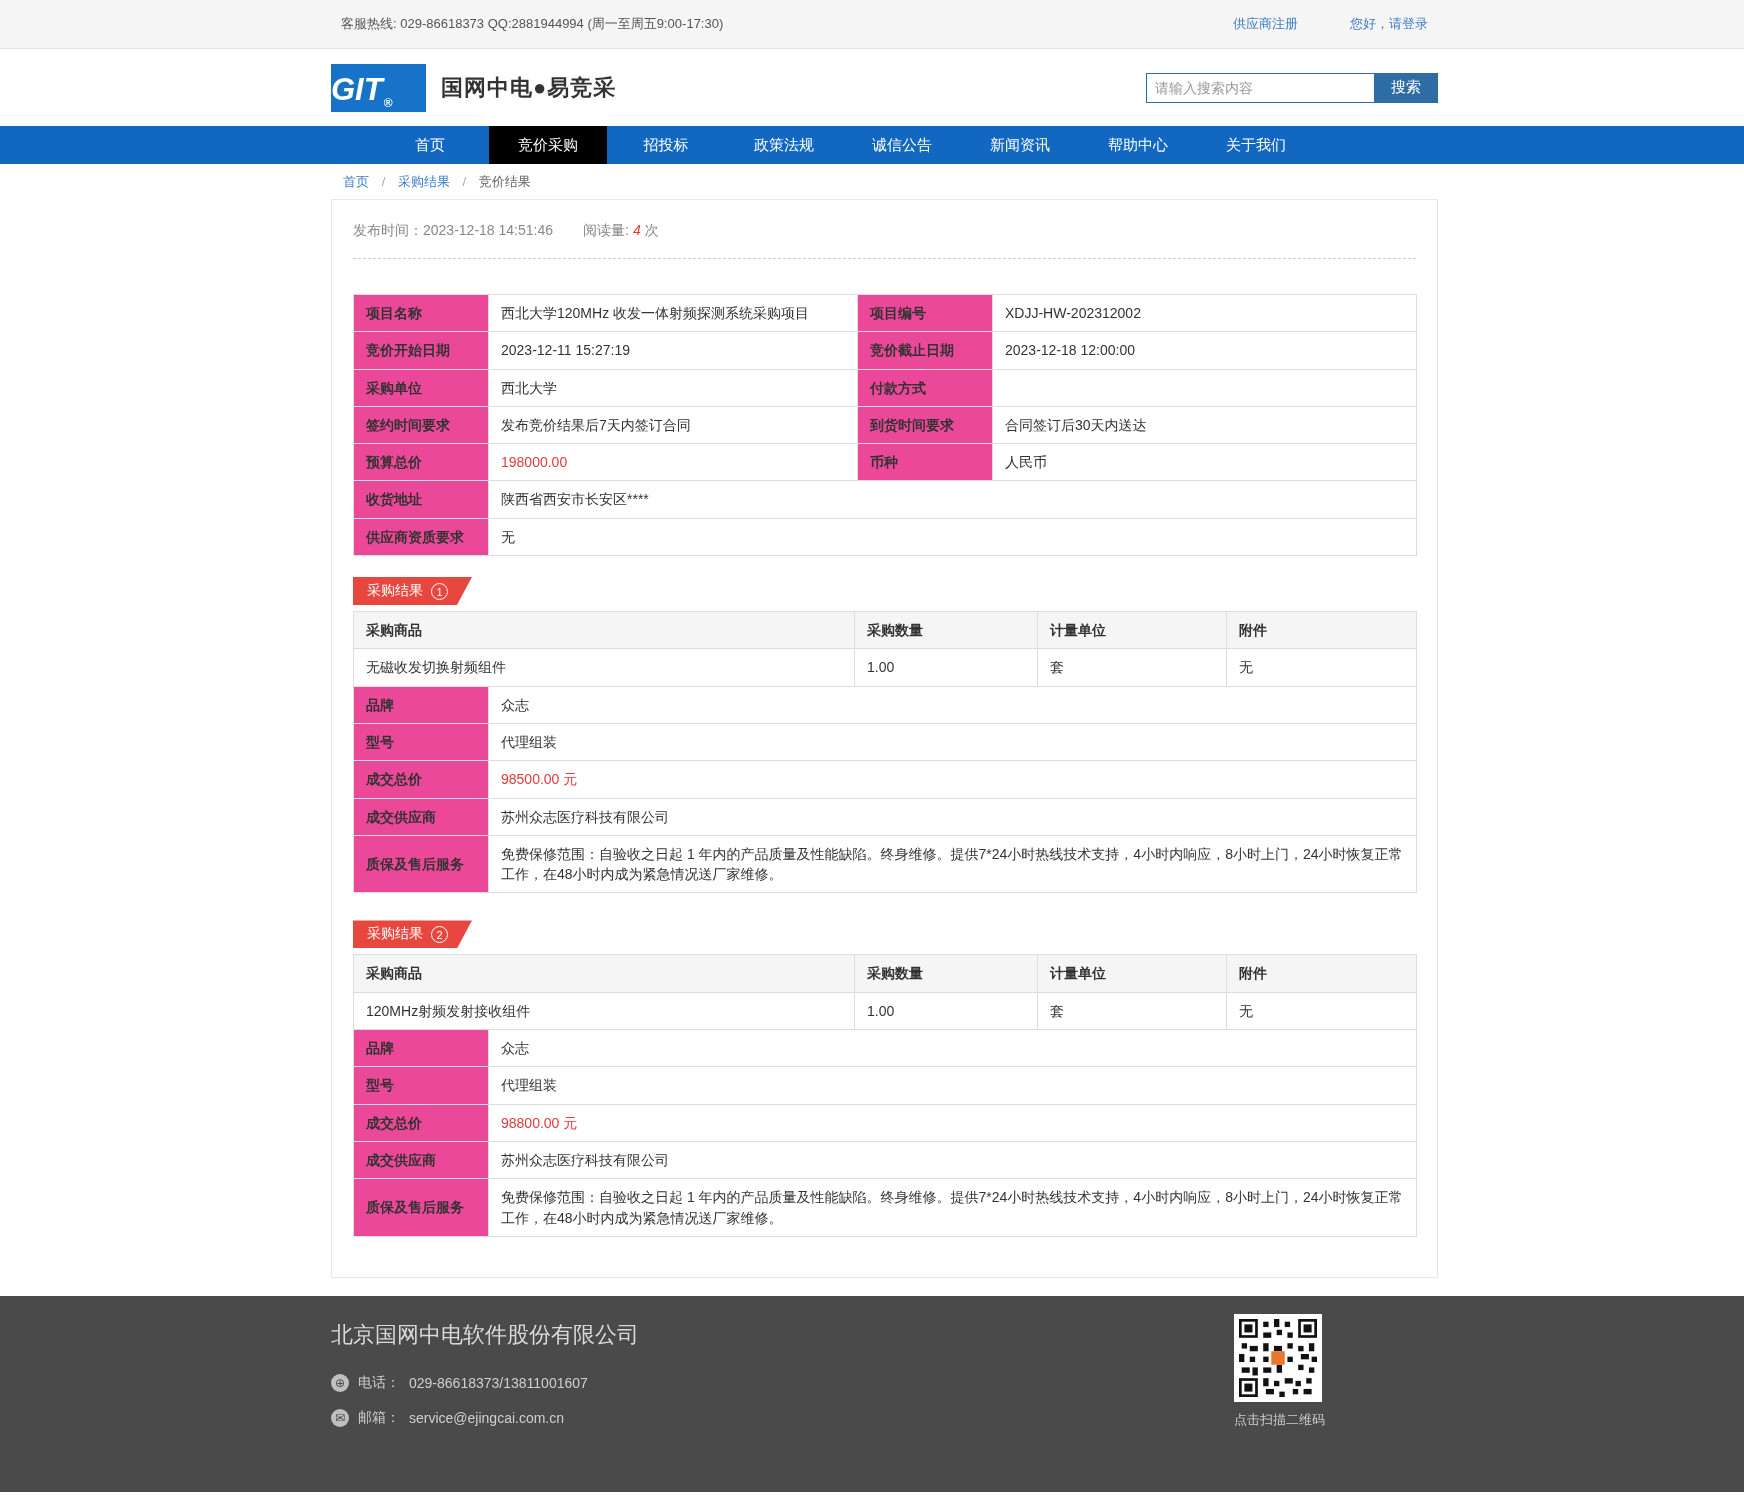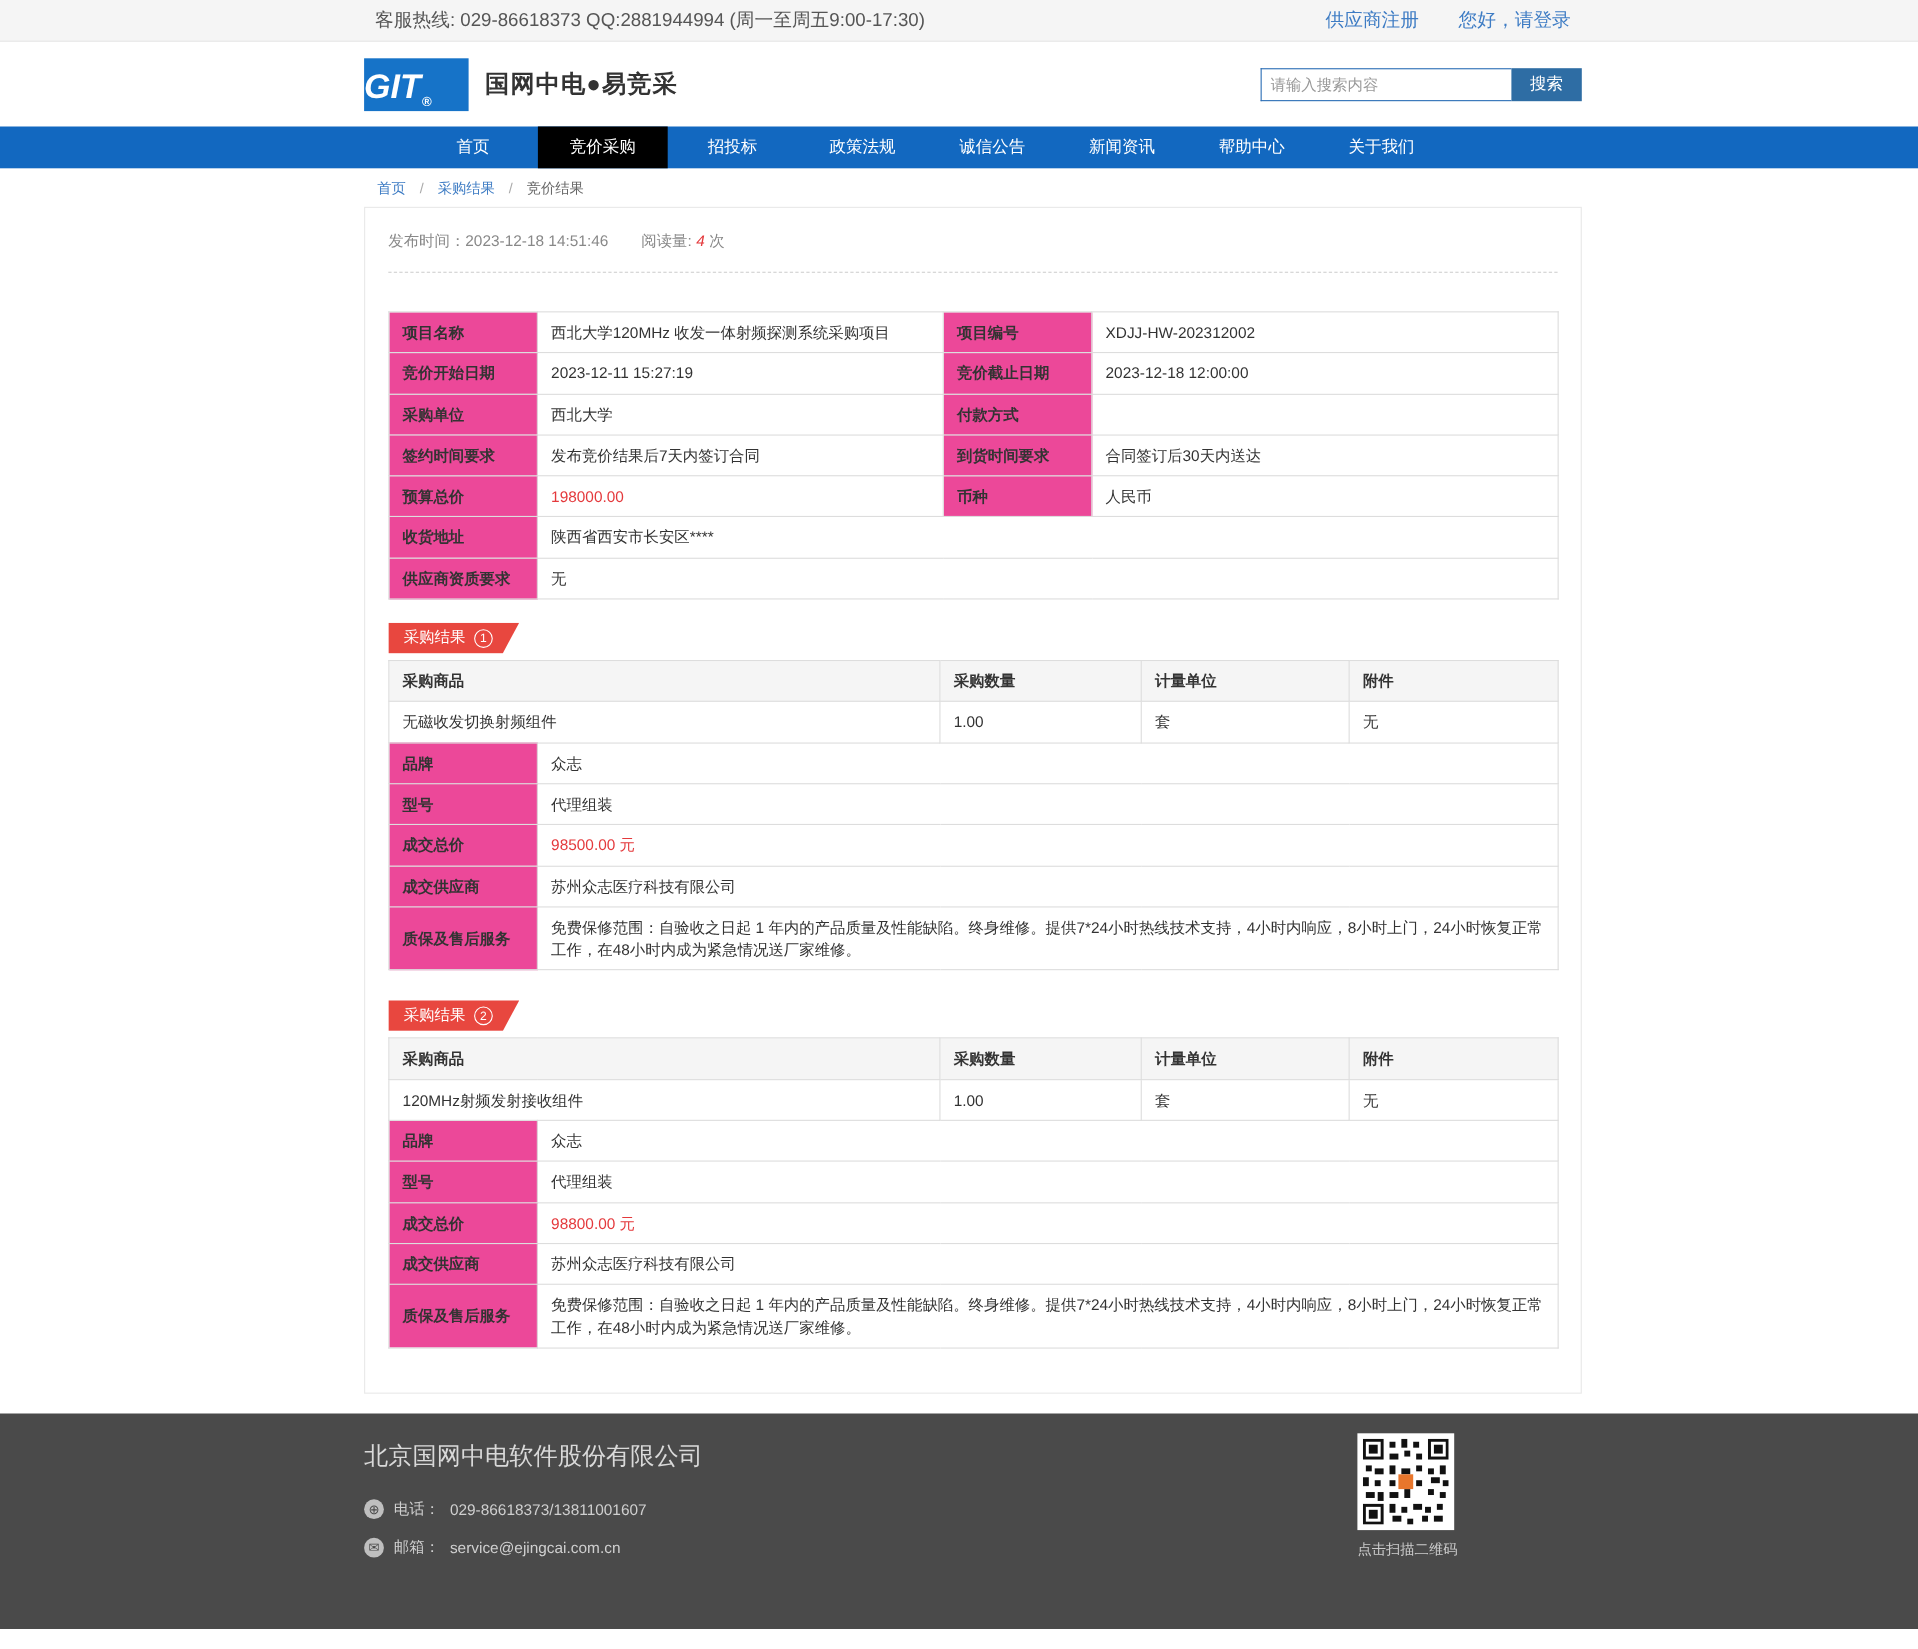--- a/index.html
+++ b/index.html
@@ -5,23 +5,23 @@
   * { box-sizing: border-box; margin: 0; padding: 0; }
   html,body { width: 1744px; }
   body {
     font-family: "Liberation Sans", "DejaVu Sans", sans-serif;
     background: #ffffff;
     color: #333;
   }
   .inner { width: 1107px; margin-left: 331px; }
 
   
-  .topbar { height: 38px; background: #f5f5f5; border-bottom: 1px solid #e3e3e3; font-size: 17px; color: #555; }
+  .topbar { height: 49px; background: #f5f5f5; border-bottom: 1px solid #e3e3e3; font-size: 13px; color: #555; }
   .topbar .inner { display: flex; align-items: center; height: 100%; padding: 0 10px; }
-  .topbar-links { margin-left: auto; display: flex; gap: 36px; }
+  .topbar-links { margin-left: auto; display: flex; gap: 52px; }
   .blue-link { color: #3e7cc4; cursor: pointer; text-decoration: none; }
 
   
   .header { height: 77px; background: #fff; }
   .header .inner { display: flex; align-items: center; height: 100%; }
   .logo-box { width: 95px; height: 48px; background: #1673c8; color: #fff; font-style: italic; font-weight: bold;
     font-size: 31px; display: flex; align-items: flex-end; justify-content: flex-start; line-height: 44px; cursor: pointer; }
   .logo-reg { font-size: 12px; font-style: normal; line-height: 18px; margin-left: 1px; }
   .brand { font-size: 22px; font-weight: bold; color: #333; margin-left: 15px; letter-spacing: 1px; }
   .search { margin-left: auto; display: flex; }

